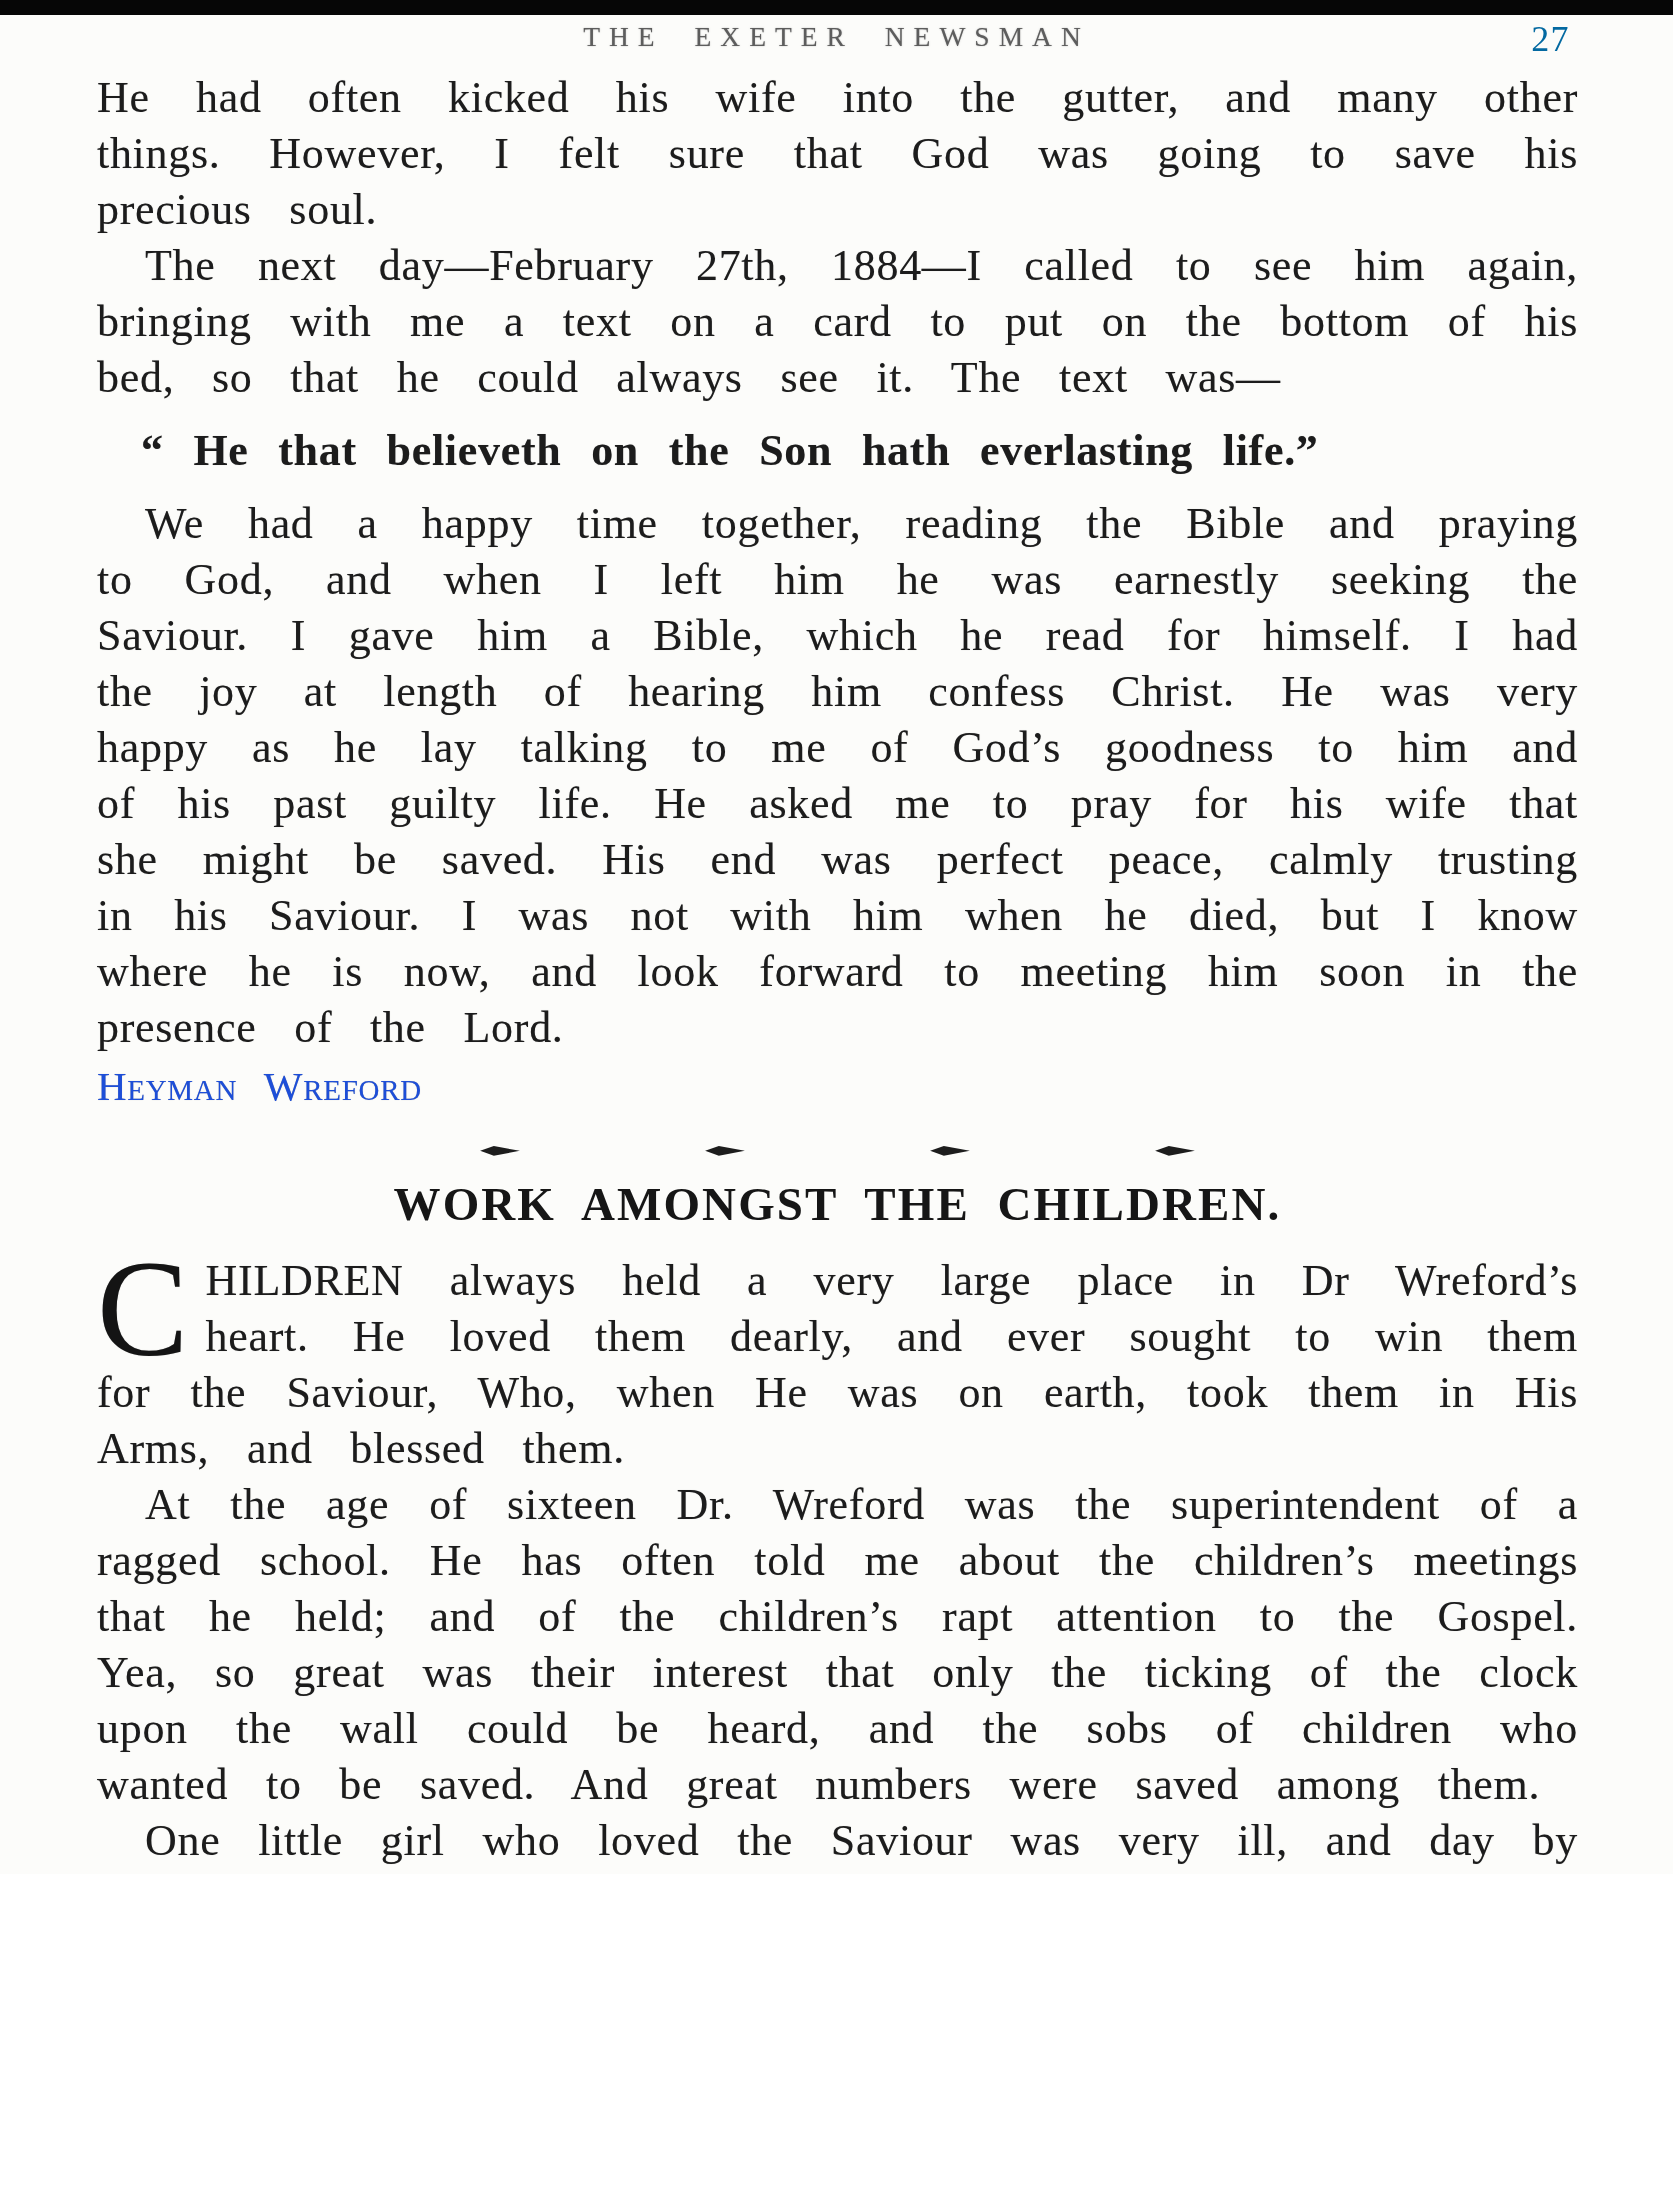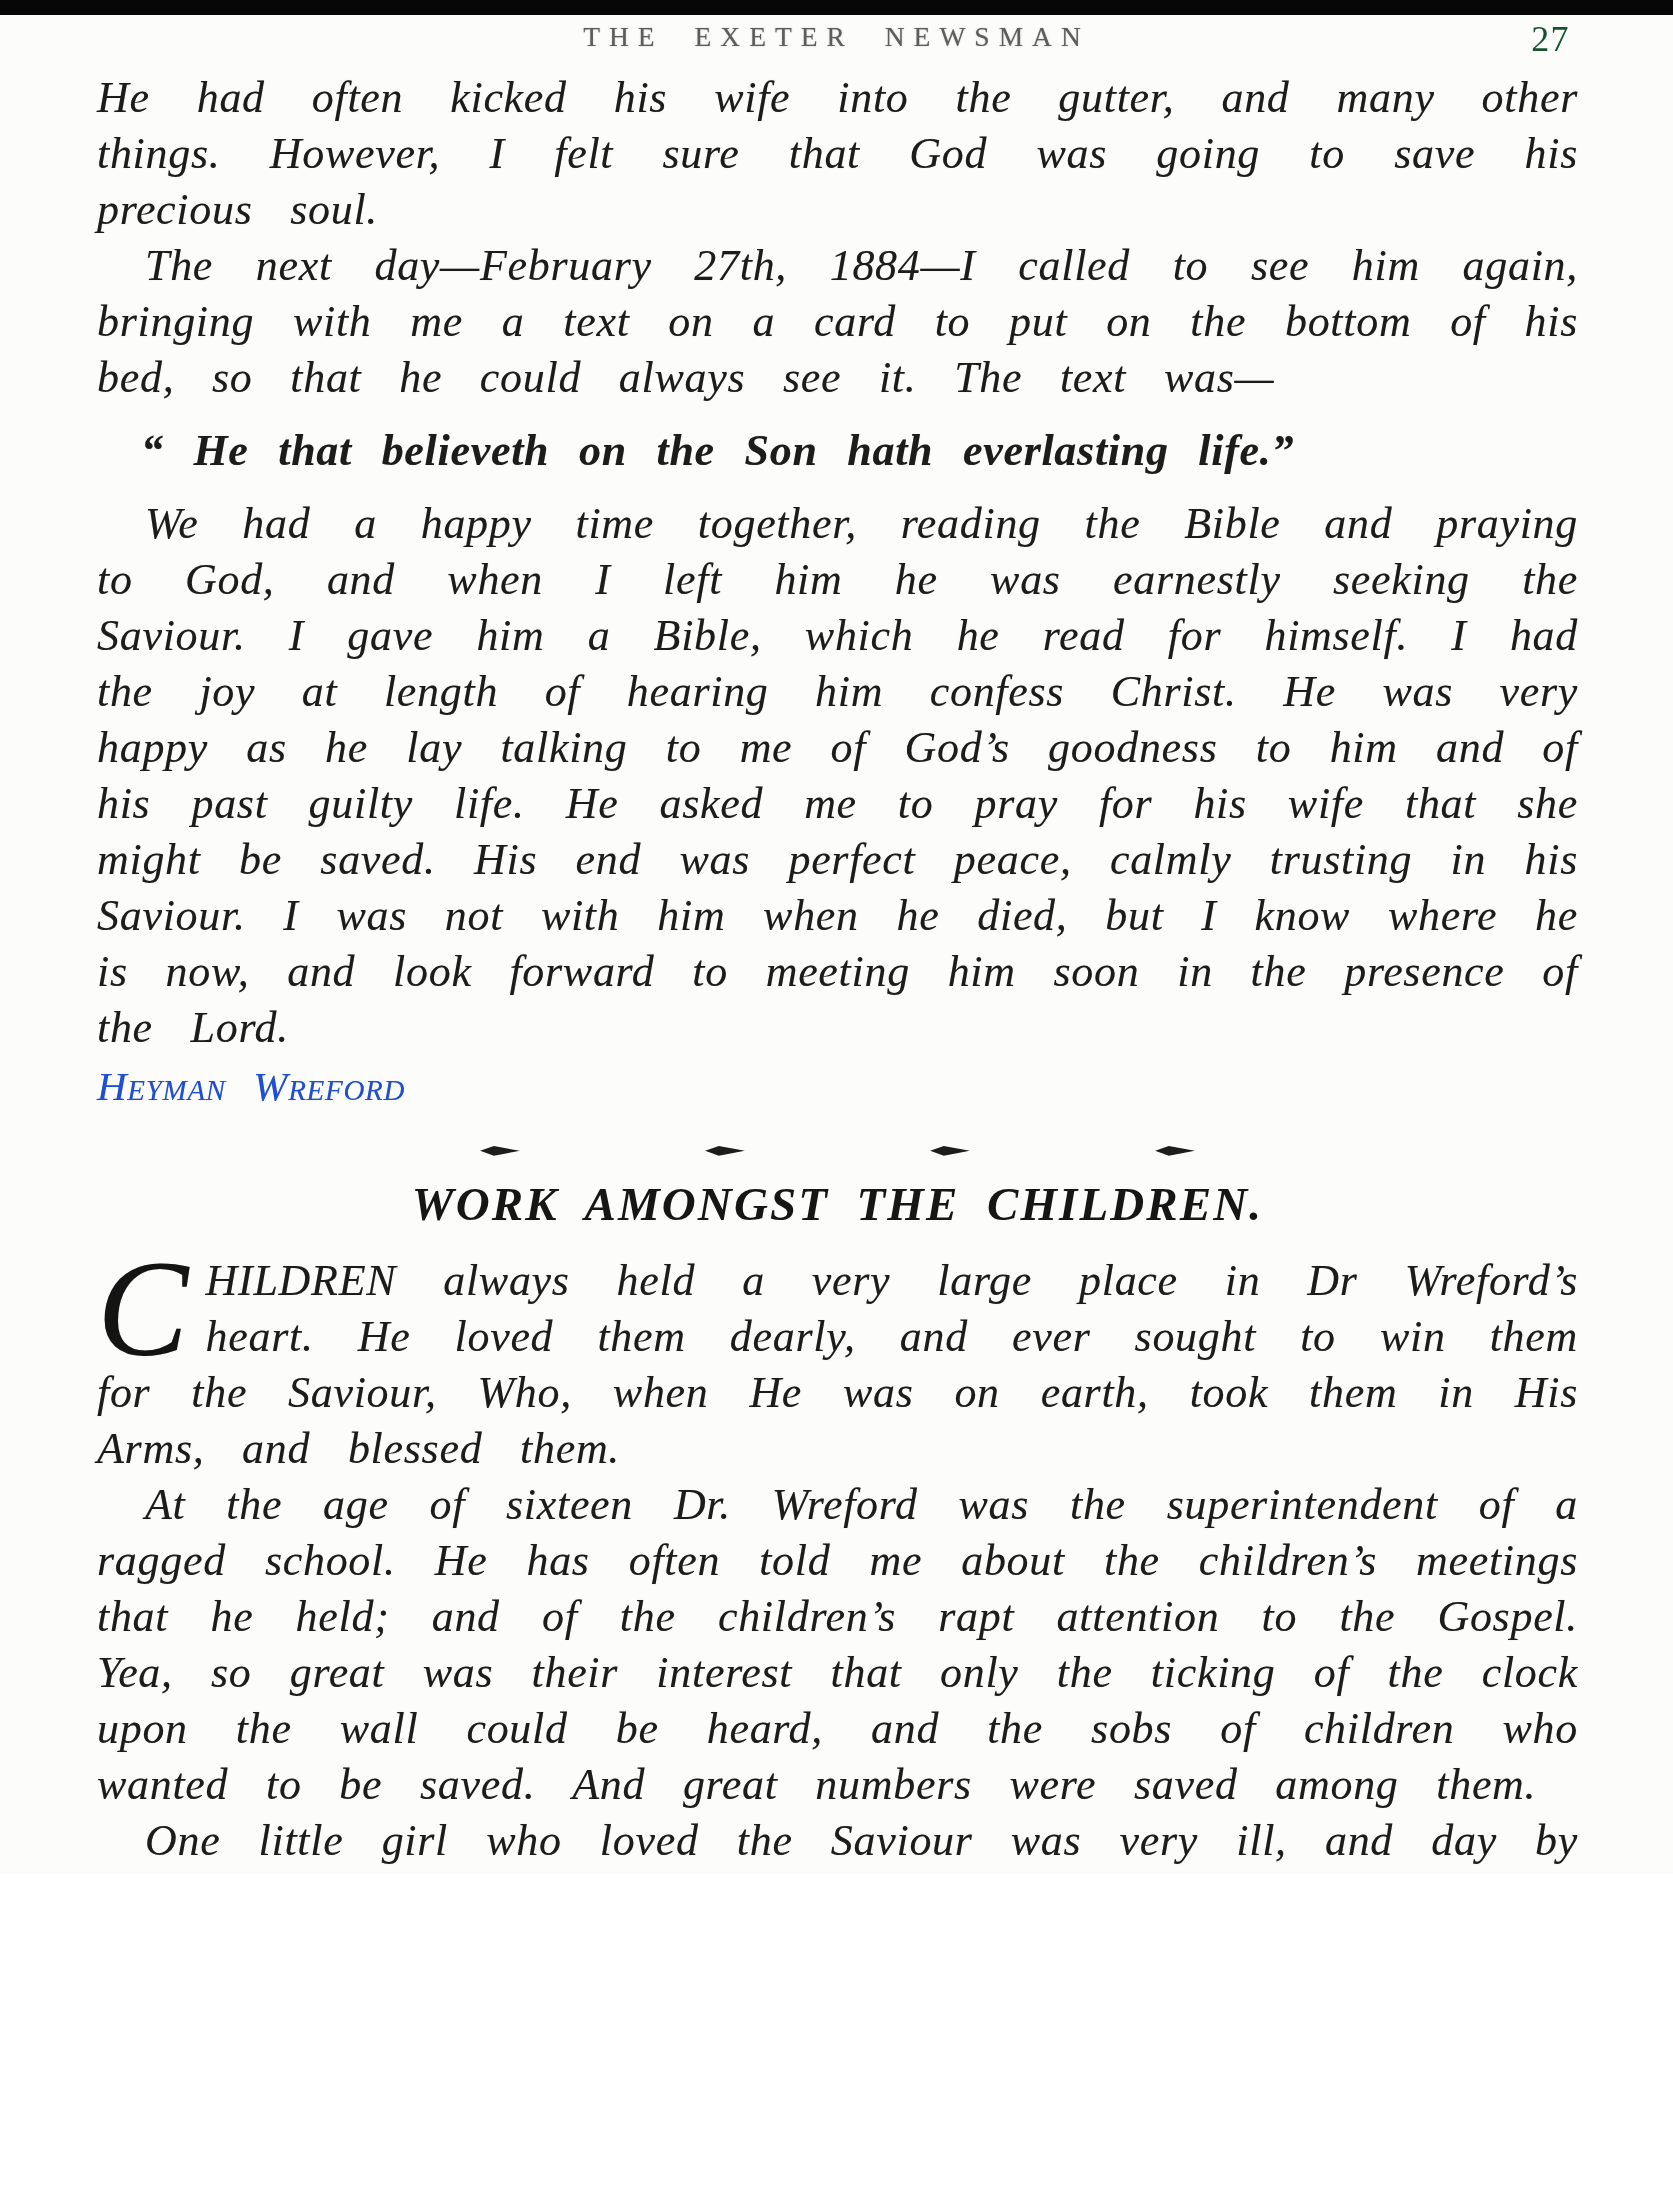--- a/index.html
+++ b/index.html
@@ -37,28 +37,27 @@
     letter-spacing: 9px;
     word-spacing: 15px;
     color: #5d5d5d;
     text-shadow: 0 0 1.4px rgba(90,90,90,0.5);
   }
   .page-number {
     position: absolute;
     top: -2.7px;
     right: 103px;
     font-size: 36px;
-    color: #14532d;
+    color: #0369a1;
     letter-spacing: 1.4px;
     text-align: center;
   }
   .body-text {
     margin-top: 8.2px;
     padding: 0 95px 0 97px;
-    font-style: italic;
   }
   .body-text p {
     margin: 0;
     font-size: 44px;
     line-height: 56px;
     text-align: justify;
     text-indent: 48px;
     word-spacing: 26px;
     letter-spacing: 0.7px;
     text-shadow: 0 0 0.7px rgba(20,20,20,0.35);

